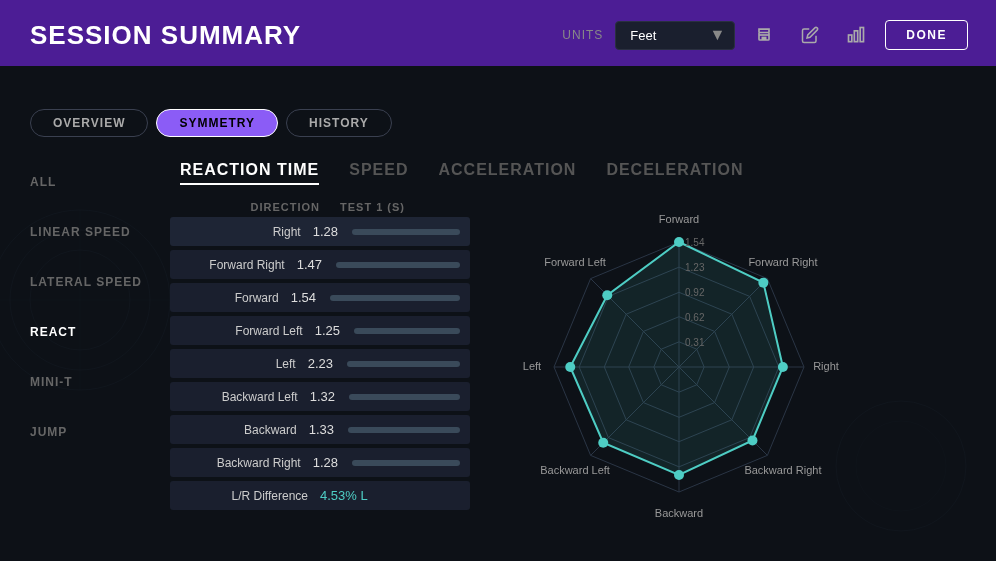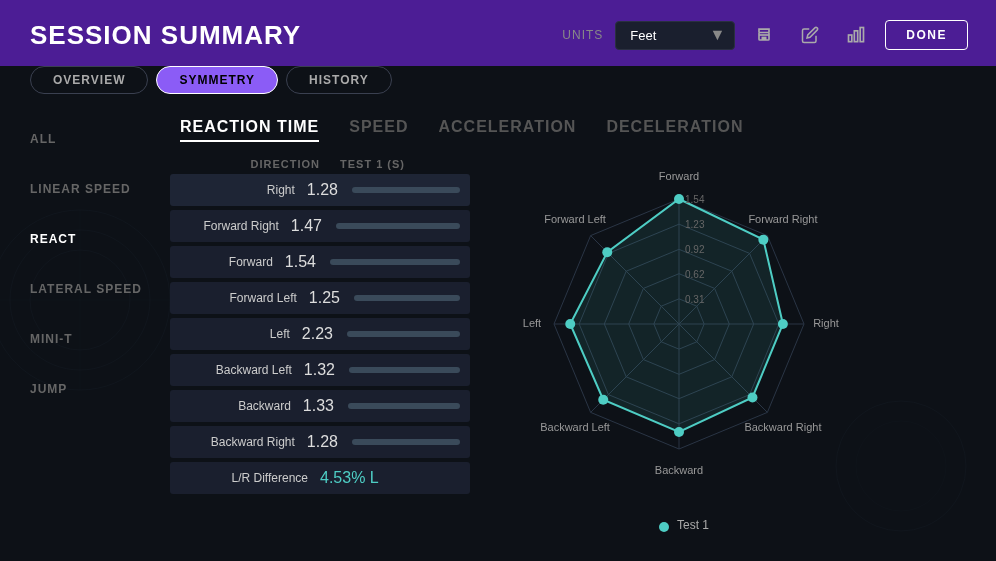--- a/index.html
+++ b/index.html
@@ -105,20 +105,21 @@
       cursor: pointer;
     }
 
     
     .nav-tabs {
       position: relative;
       z-index: 1;
       display: flex;
       gap: 8px;
       padding: 0 30px 14px 30px;
+      margin-top: 43px;
     }
 
     .nav-tab {
       border: 1.5px solid #3a4050;
       border-radius: 20px;
       padding: 6px 22px;
       font-size: 12px;
       font-weight: 600;
       letter-spacing: 1px;
       cursor: pointer;
@@ -226,21 +227,21 @@
 
     .td-direction {
       width: 140px;
       text-align: right;
       font-size: 12px;
       color: #ccc;
       padding-right: 12px;
     }
 
     .td-value {
-      font-size: 16px;
+      font-size: 13px;
       color: #ddd;
       font-weight: 400;
     }
 
     .td-value.green {
       color: #4ecdc4;
       text-align: right;
     }
 
     .bar-container {
@@ -354,22 +355,22 @@
   <button class="nav-tab">OVERVIEW</button>
   <button class="nav-tab active">SYMMETRY</button>
   <button class="nav-tab">HISTORY</button>
 </div>
 
 <div class="main-content">
 
   <div class="sidebar">
     <div class="sidebar-item">ALL</div>
     <div class="sidebar-item">LINEAR SPEED</div>
+    <div class="sidebar-item">LATERAL SPEED</div>
     <div class="sidebar-item active">REACT</div>
-    <div class="sidebar-item">LATERAL SPEED</div>
     <div class="sidebar-item">MINI-T</div>
     <div class="sidebar-item">JUMP</div>
   </div>
 
   <div class="data-panel">
 
     <div class="metric-tabs">
       <span class="metric-tab active">REACTION TIME</span>
       <span class="metric-tab">SPEED</span>
       <span class="metric-tab">ACCELERATION</span>

